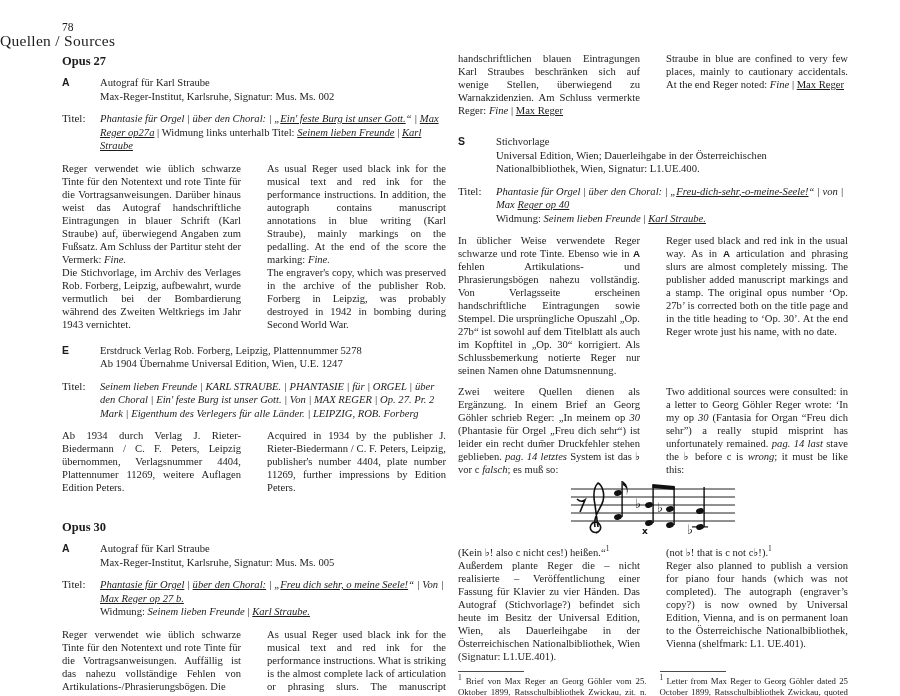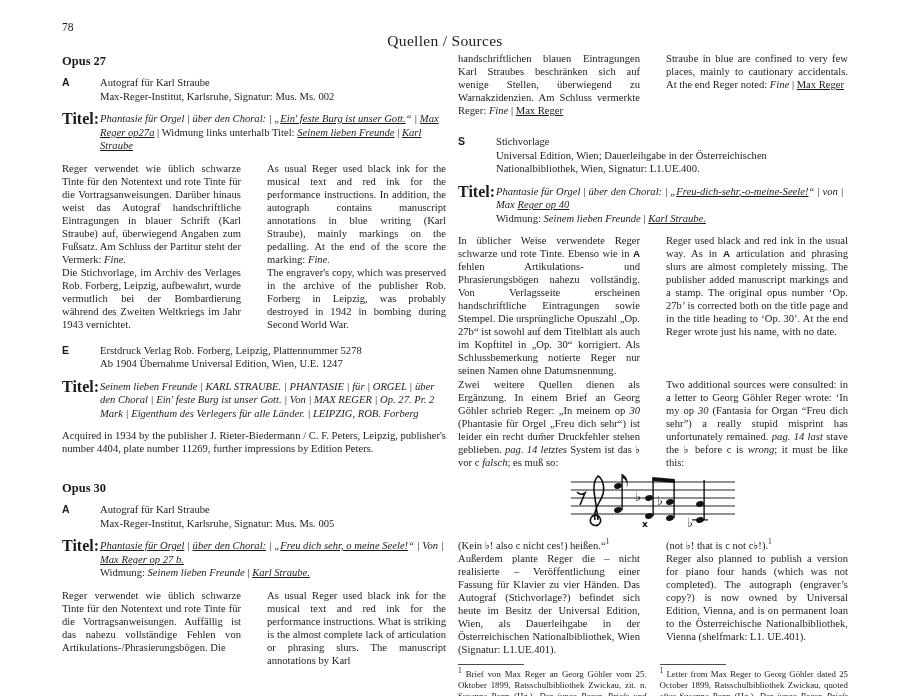--- a/index.html
+++ b/index.html
@@ -1,26 +1,26 @@
 <!DOCTYPE html>
 <html><head>
 <meta charset="utf-8">
 <style>
   html,body{margin:0;padding:0}
   body{width:900px;height:696px;background:#ffffff;font-family:"Liberation Serif",serif;color:#1c1c1c;overflow:hidden;-webkit-font-smoothing:antialiased}
   .page{position:relative;width:900px;height:488px;background:#fff}
   .pageno{position:absolute;left:62px;top:21px;font-size:11.5px}
-  .ptitle{position:absolute;left:0;top:32px;width:890px;text-align:center;font-size:15.5px;letter-spacing:.3px}
+  .ptitle{position:absolute;left:0;top:32px;width:890px;text-align:left;font-size:15.5px;letter-spacing:.3px}
   .half{position:absolute;top:54px}
   .half-left{left:62px;width:384px}
   .half-right{left:458px;top:52px;width:390px}
   .opus-h{font-size:12.5px;font-weight:bold;margin:0 0 7px 0}
   .entry{display:flex;margin-bottom:9px;font-size:10.6px;line-height:13.5px}
   .entry .lab{width:38px;flex:none;font-family:"Liberation Sans",sans-serif;font-weight:bold;font-size:10.5px}
-  .entry .lab.serif{font-family:"Liberation Serif",serif;font-weight:bold;font-size:16px}
+  .entry .lab.serif{font-family:"Liberation Serif",serif;font-weight:normal;font-size:11px}
   .entry .bod{flex:1}
   .tblock{display:block}
   .pair{display:flex;gap:26px;font-size:10.6px;line-height:13px;margin-bottom:13px}
   .pair .col{flex:1;text-align:justify}
   .pair p{margin:0}
   sup{font-size:7.5px;line-height:0}
   .blabel{font-family:"Liberation Sans",sans-serif;font-weight:bold;font-size:9.8px}
   .music-wrap{text-align:center;margin:1px 0 5px 0}
   .fns{display:flex;gap:13px;margin-top:8px;font-size:8.8px;line-height:10.8px}
   .fn{flex:1;text-align:justify}
@@ -70,20 +70,21 @@
         <div>Ab 1904 Übernahme Universal Edition, Wien, U.E. 1247</div>
       </div>
     </div>
 
     <div class="entry">
       <div class="lab serif">Titel:</div>
       <div class="bod"><span style="font-style: italic;">Seinem lieben Freunde | KARL STRAUBE. | PHANTASIE | für | ORGEL | über den Choral | Ein' feste Burg ist unser Gott. | Von | MAX REGER | Op. 27. Pr. 2 Mark | Eigenthum des Verlegers für alle Länder. | LEIPZIG, ROB. Forberg</span></div>
     </div>
 
     <div class="pair">
+      <div class="col"><span>Ab 1934 durch Verlag J. Rieter-Biedermann / C. F. Peters, Leipzig übernommen, Verlagsnummer 4404, Plattennumer 11269, weitere Auflagen Edition Peters.</span></div>
       <div class="col"><span>Acquired in 1934 by the publisher J. Rieter-Biedermann / C. F. Peters, Leipzig, publisher's number 4404, plate number 11269, further impressions by Edition Peters.</span></div>
     </div>
 
     <div class="opus-h" style="margin-top:26px">Opus 30</div>
 
     <div class="entry">
       <div class="lab">A</div>
       <div class="bod">
         <div>Autograf für Karl Straube</div>
         <div>Max-Reger-Institut, Karlsruhe, Signatur: Mus. Ms. 005</div>
@@ -121,21 +122,21 @@
     </div>
 
     <div class="entry">
       <div class="lab serif">Titel:</div>
       <div class="bod">
         <span class="tblock"><span style="font-style: italic;">Phantasie für Orgel | über den Choral: | „</span><span style="font-style: italic; text-decoration: underline;">Freu-dich-sehr,-o-meine-Seele!</span><span style="font-style: italic;">“ | von | </span><span style="font-style: italic;">Max </span><span style="font-style: italic; text-decoration: underline;">Reger op 40</span></span>
         <span class="tblock"><span>Widmung: </span><span style="font-style: italic;">Seinem lieben Freunde</span><span> | </span><span style="font-style: italic; text-decoration: underline;">Karl Straube.</span></span>
       </div>
     </div>
 
-    <div class="pair" style="margin-bottom:1px">
+    <div class="pair" style="margin-bottom:8px">
       <div class="col"><span>In üblicher Weise verwendete Reger schwarze und rote Tinte. Ebenso wie in </span><span class="blabel">A</span><span> fehlen Artikulations- und Phrasierungsbögen nahezu vollständig. Von Verlagsseite erscheinen handschriftliche Eintragungen sowie Stempel. Die ursprüngliche Opuszahl „Op. 27b“ ist sowohl auf dem Titelblatt als auch im Kopftitel in „Op. 30“ korrigiert. Als Schlussbemerkung notierte Reger nur seinen Namen ohne Datumsnennung.</span></div>
       <div class="col"><span>Reger used black and red ink in the usual way. As in </span><span class="blabel">A</span><span> articulation and phrasing slurs are almost completely missing. The publisher added manuscript markings and a stamp. The original opus number ‘Op. 27b’ is corrected both on the title page and in the title heading to ‘Op. 30’. At the end Reger wrote just his name, with no date.</span></div>
     </div>
 
     <div class="pair" style="margin-bottom:0">
       <div class="col"><span>Zwei weitere Quellen dienen als Ergänzung. In einem Brief an Georg Göhler schrieb Reger: „In meinem op </span><span style="font-style: italic;">30</span><span> (Phantasie für Orgel „Freu dich sehr“) ist leider ein recht dum̄er Druckfehler stehen geblieben. </span><span style="font-style: italic;">pag. 14 letztes</span><span> System ist das ♭ vor c </span><span style="font-style: italic;">falsch</span><span>; es muß so:</span></div>
       <div class="col"><span>Two additional sources were consulted: in a letter to Georg Göhler Reger wrote: ‘In my op </span><span style="font-style: italic;">30</span><span> (Fantasia for Organ “Freu dich sehr”) a really stupid misprint has unfortunately remained. </span><span style="font-style: italic;">pag. 14 last</span><span> stave the ♭ before c is </span><span style="font-style: italic;">wrong</span><span>; it must be like this:</span></div>
     </div>
 
     <div class="music-wrap">

